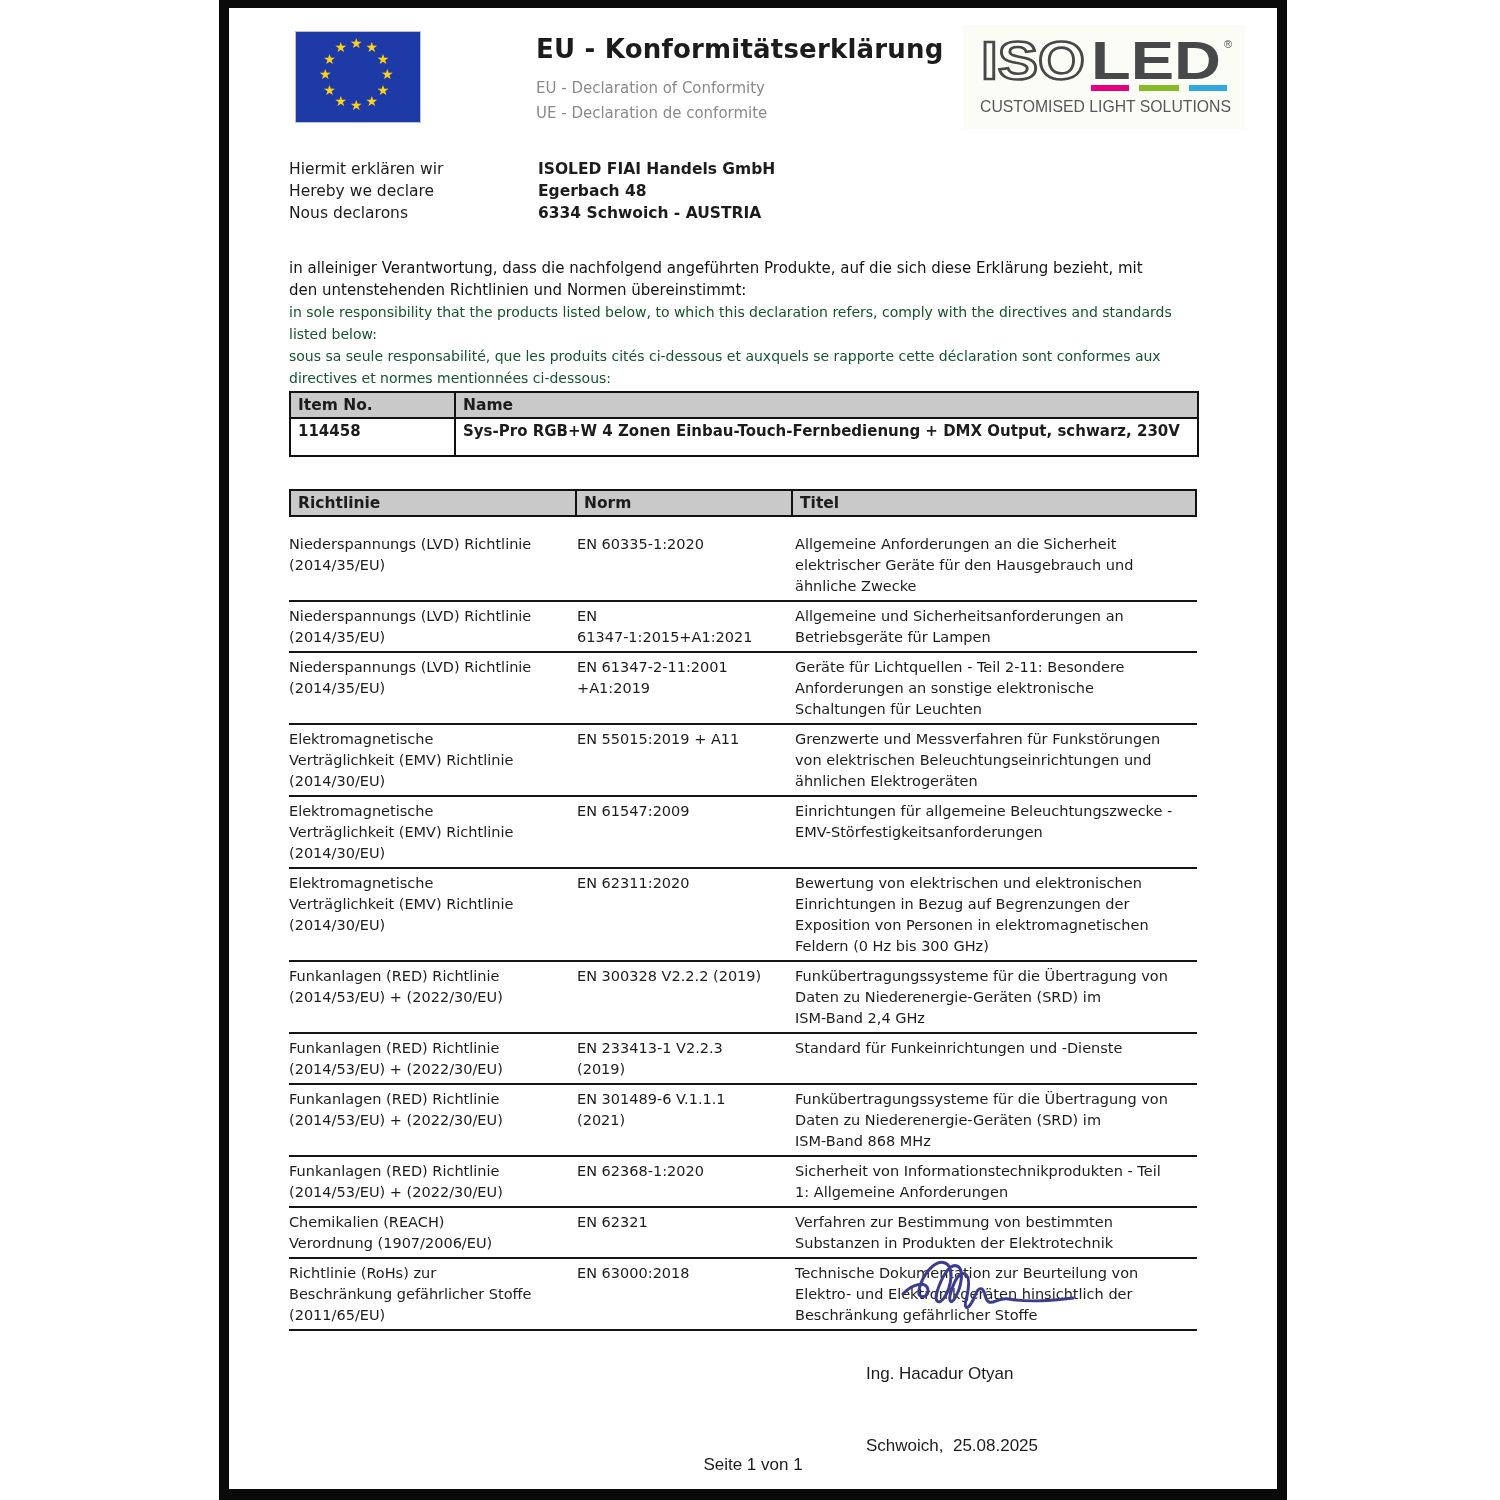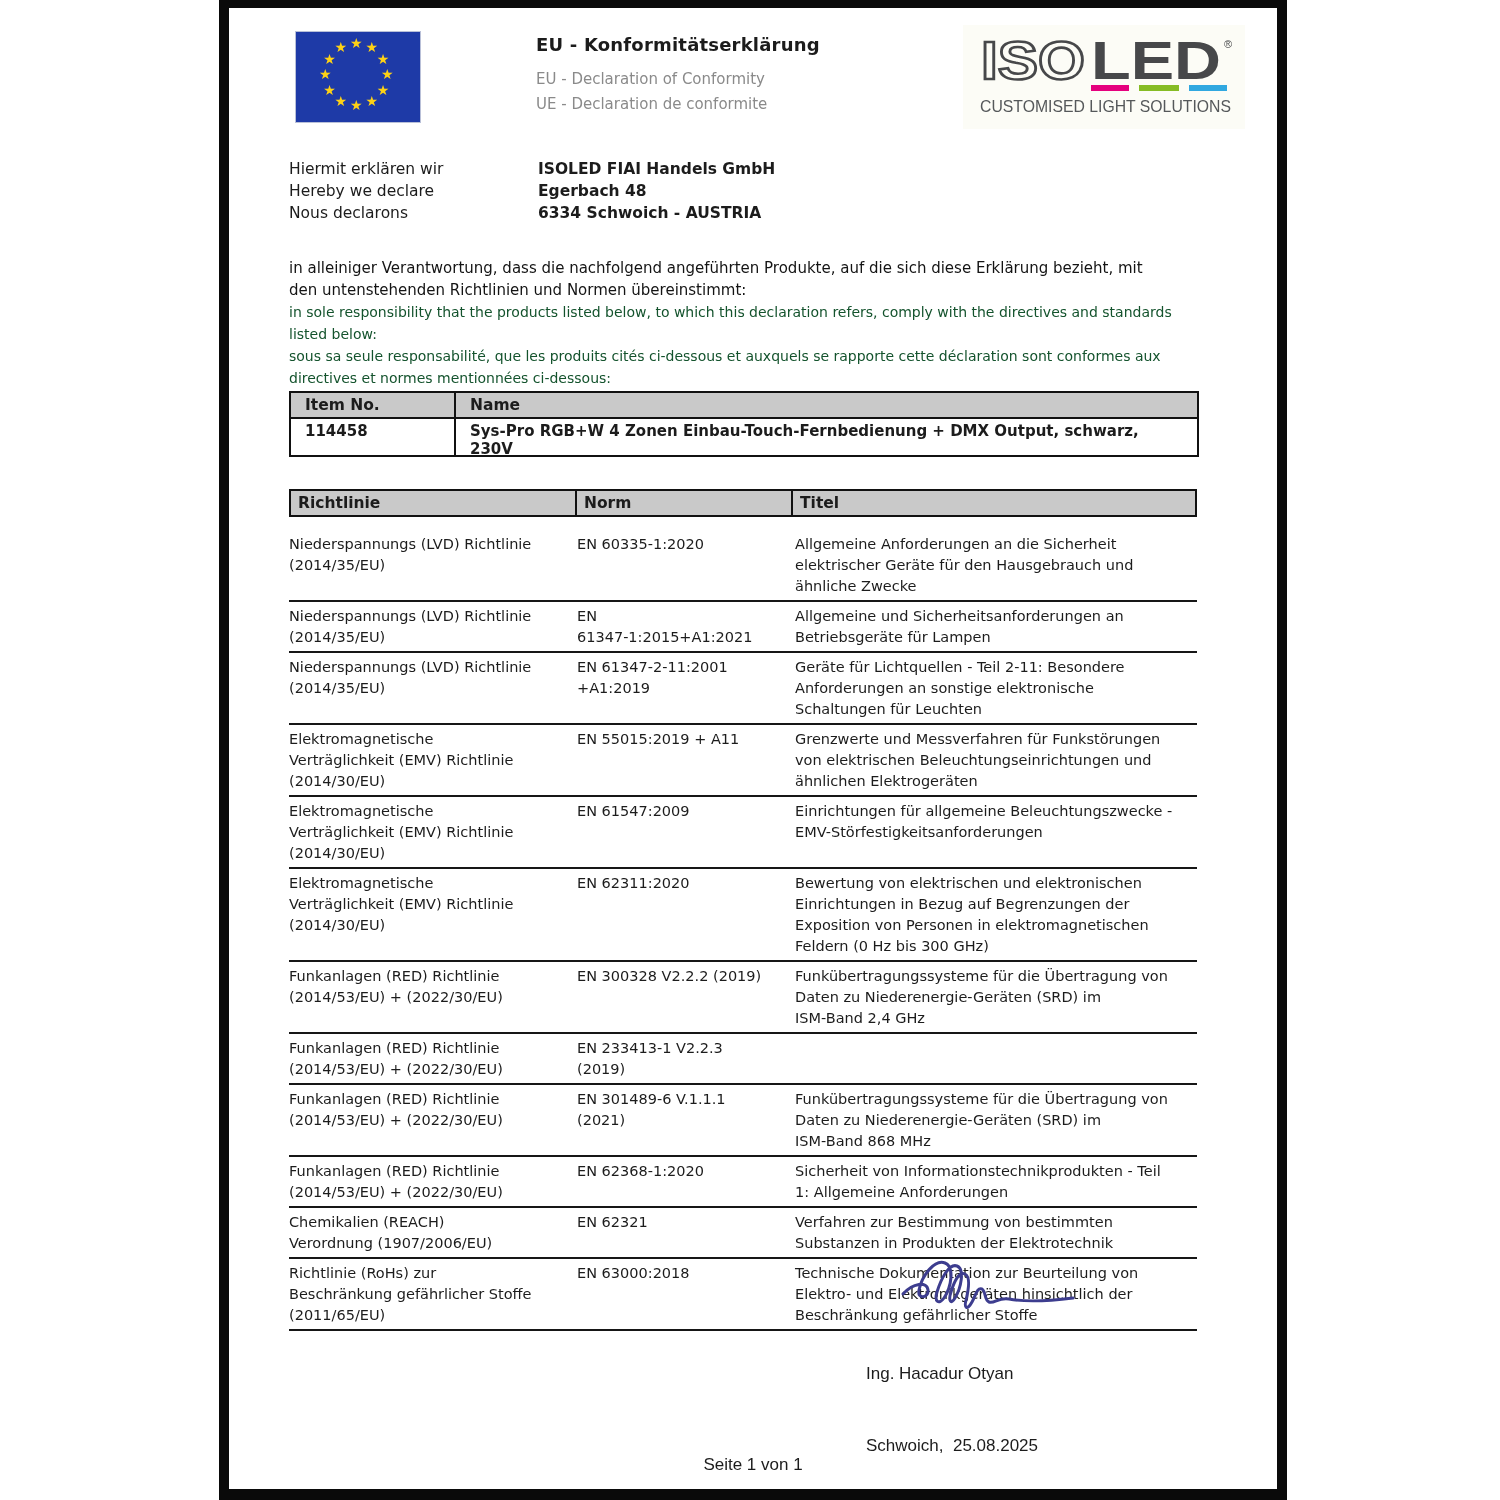--- a/index.html
+++ b/index.html
@@ -11,38 +11,38 @@
   .doc{
     position:absolute;left:219px;top:0;width:1068px;height:1500px;
     box-sizing:border-box;background:#ffffff;
     border-style:solid;border-color:#0a0a0a;border-width:8px 10px 11px 10px;
   }
 
   
   .flag{position:absolute;left:66px;top:23px;width:126px;height:92px;background:#1e3aa7;border:1px solid #b9c0d8;box-sizing:border-box;}
   .flag .star{position:absolute;color:#fdd116;font-size:14px;line-height:14px;}
   .title-block{position:absolute;left:307px;top:26px;}
-  .doc-title{font-size:18px;font-weight:bold;letter-spacing:0.2px;margin-bottom:12px;}
+  .doc-title{font-size:26px;font-weight:bold;letter-spacing:0.2px;margin-bottom:12px;}
   .doc-sub{font-size:15px;color:#8a8a8a;line-height:25px;}
   .logo-block{position:absolute;left:734px;top:17px;width:282px;height:104px;background:#fcfcf6;}
   .logo-block svg{position:absolute;left:16px;top:11px;}
 
   
   .declare-left{position:absolute;left:60px;top:150px;font-size:15.5px;line-height:22px;}
   .declare-right{position:absolute;left:309px;top:150px;font-size:15.5px;line-height:22px;font-weight:bold;}
 
   
   .statement{position:absolute;left:60px;top:249px;width:905px;font-size:14px;line-height:22px;}
   .statement .de{color:#141414;font-size:15px;white-space:pre-line;}
   .statement .gray{color:#14532d;white-space:pre-line;}
 
   
   .item-table{position:absolute;left:60px;top:383px;width:910px;}
   .itr{display:flex;}
-  .itc{box-sizing:border-box;border:2px solid #111;padding:3px 14px;font-weight:bold;font-size:15.5px;}
+  .itc{box-sizing:border-box;border:2px solid #111;padding:3px 7px;font-weight:bold;font-size:15.5px;}
   .itc + .itc{margin-left:-2px;}
   .itc.c1{width:167px;}
   .itc.c2{flex:1;}
   .itr.head .itc{background:#c9c9c9;height:28px;}
   .itr.body .itc{height:40px;margin-top:-2px;font-size:15px;}
 
   
   .dir-table{position:absolute;left:60px;top:481px;width:908px;}
   .dhead{display:flex;margin-bottom:13px;}
   .dhcell{box-sizing:border-box;border:2px solid #111;background:#c9c9c9;font-weight:bold;font-size:15.5px;padding:3px 7px;height:28px;}
@@ -197,20 +197,21 @@
           <div class="dcell norm">EN 300328 V2.2.2 (2019)</div>
           <div class="dcell titel">Funkübertragungssysteme für die Übertragung von
 Daten zu Niederenergie-Geräten (SRD) im
 ISM-Band 2,4 GHz</div>
         </div>
         <div class="drow">
           <div class="dcell richtlinie">Funkanlagen (RED) Richtlinie
 (2014/53/EU) + (2022/30/EU)</div>
           <div class="dcell norm">EN 233413-1 V2.2.3
 (2019)</div>
+          <div class="dcell titel">Standard für Funkeinrichtungen und -Dienste</div>
         </div>
         <div class="drow">
           <div class="dcell richtlinie">Funkanlagen (RED) Richtlinie
 (2014/53/EU) + (2022/30/EU)</div>
           <div class="dcell norm">EN 301489-6 V.1.1.1
 (2021)</div>
           <div class="dcell titel">Funkübertragungssysteme für die Übertragung von
 Daten zu Niederenergie-Geräten (SRD) im
 ISM-Band 868 MHz</div>
         </div>

